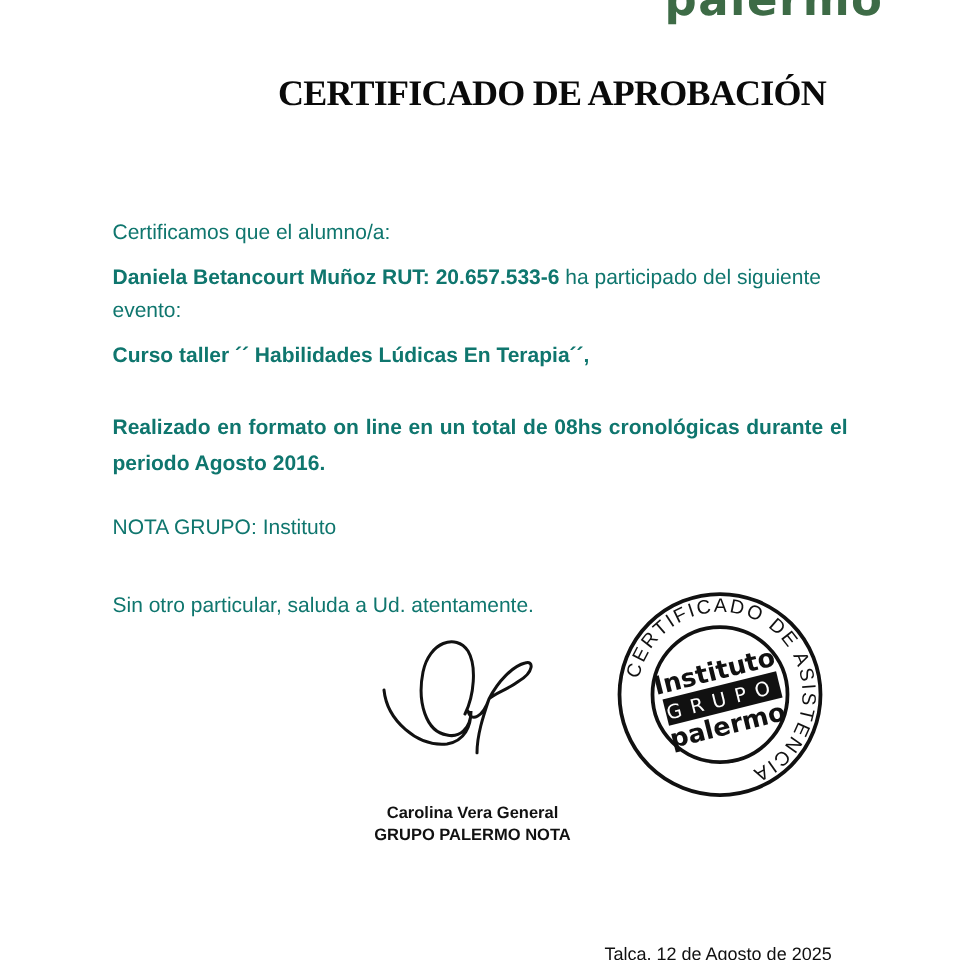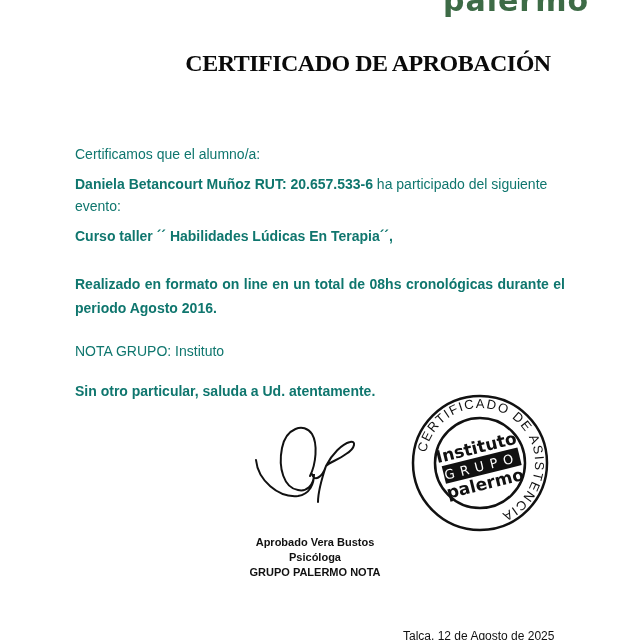--- a/index.html
+++ b/index.html
@@ -18,21 +18,21 @@
       position: absolute; left: 75px; width: 490px;
       font-family: "Liberation Sans", sans-serif; font-size: 14px; line-height: 22px; color: #0f766e;
     }
     .b { font-weight: bold; }
     .justify { text-align: justify; text-align-last: left; }
     .p1 { top: 143px; }
     .p2 { top: 173px; }
     .p3 { top: 225px; }
     .p4 { top: 272px; line-height: 24px; }
     .p5 { top: 340px; }
-    .p6 { top: 380px; font-weight: bold; }
+    .p6 { top: 392px; }
     .signature { position: absolute; left: 248px; top: 418px; width: 120px; height: 85px; }
     .stamp { position: absolute; left: 410px; top: 393px; width: 140px; height: 140px; }
     .signer {
       position: absolute; left: 215px; width: 200px; top: 535px; text-align: center;
       font-family: "Liberation Sans", sans-serif; font-weight: bold; font-size: 11px; line-height: 15px; color: #111;
     }
     .date {
       position: absolute; left: 403px; top: 629px;
       font-family: "Liberation Sans", sans-serif; font-size: 12px; color: #111;
     }
@@ -75,18 +75,17 @@
   </text>
   <g transform="rotate(-14 70 70)">
     <text x="70" y="60" text-anchor="middle" font-family="DejaVu Sans, sans-serif" font-weight="bold" font-size="17" fill="#111">Instituto</text>
     <rect x="32" y="64" width="78" height="18" fill="#111"></rect>
     <text x="71" y="78" text-anchor="middle" font-family="DejaVu Sans, sans-serif" font-size="13" fill="#ffffff" letter-spacing="6">GRUPO</text>
     <text x="70" y="97" text-anchor="middle" font-family="DejaVu Sans, sans-serif" font-weight="bold" font-size="17" fill="#111">palermo</text>
   </g>
 </svg>
 
 <div class="signer">
-  <div>Aprobado Vera Bustos</div>
-  <div>Psicóloga</div>
+  <div>Carolina Vera General</div>
   <div>GRUPO PALERMO NOTA</div>
 </div>
 
 <div class="date">Talca, 12 de Agosto de 2025</div>
 
 </body></html>

